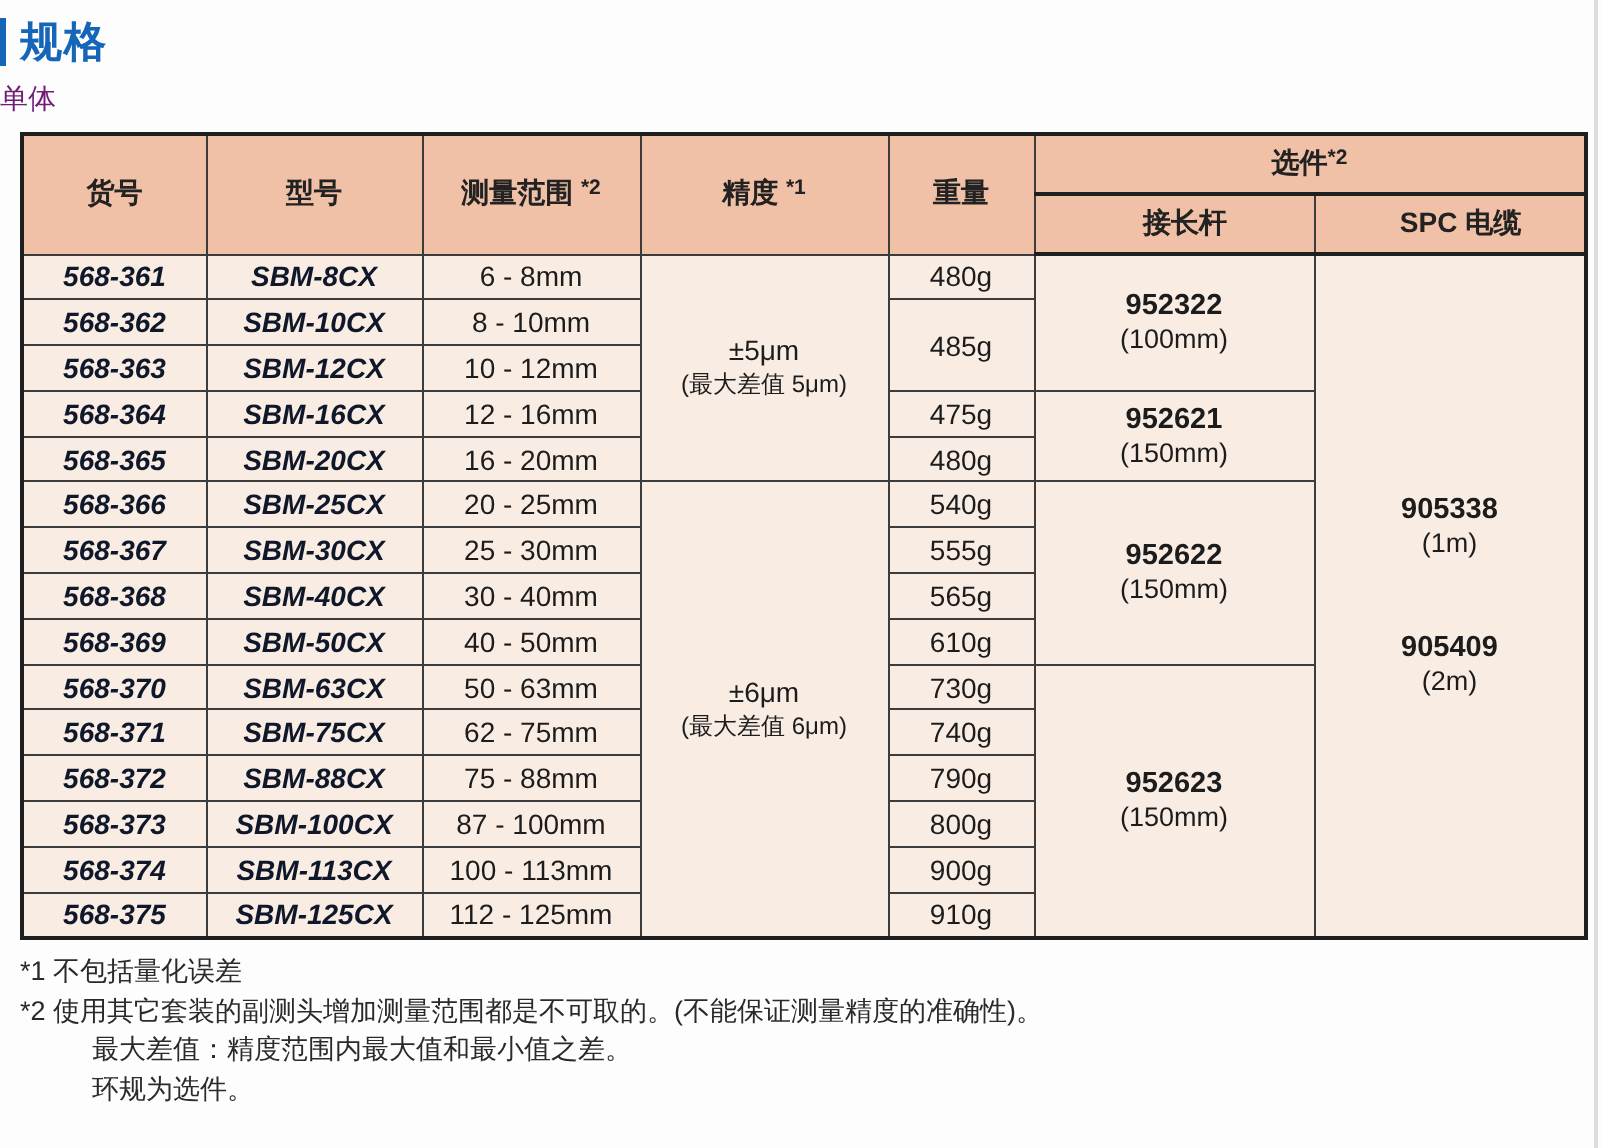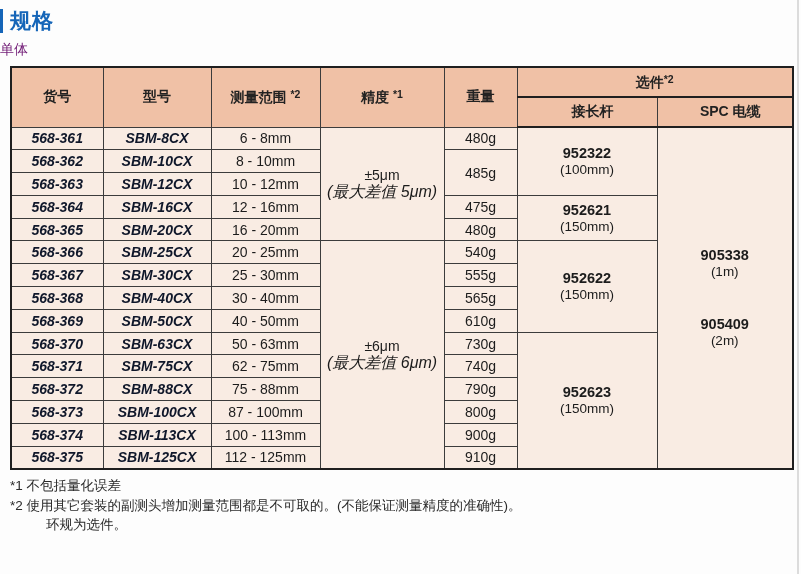--- a/index.html
+++ b/index.html
@@ -63,21 +63,21 @@
   thead tr.h2 th{height:30px;padding-left:13px;}
   thead tr.h2 th{border-bottom:2px solid var(--border-heavy);}
   thead th.span2{border-bottom:2px solid var(--border-heavy);}
   .sup{font-size:10.5px;vertical-align:4px;font-weight:bold;}
   tbody td{
     background:var(--body-bg);
     height:22.8px;
   }
   td.cell-part,td.cell-model{font-weight:bold;color:#0f172a;font-style:italic;}
   td.cell-acc .acc-val{font-size:14px;line-height:17px;}
-  td.cell-acc .acc-note{font-size:16px;line-height:16px;font-style:italic;}
+  td.cell-acc .acc-note{font-size:12px;line-height:16px;}
   td.cell-ext .opt-code{font-weight:bold;font-size:14.5px;line-height:17px;}
   td.cell-ext .opt-size{font-size:13.5px;line-height:16px;}
   td.cell-spc .opt-code{font-weight:bold;font-size:14.5px;line-height:17px;}
   td.cell-spc .opt-size{font-size:13.5px;line-height:16px;}
   td.cell-spc .spc-block+.spc-block{margin-top:36px;}
   td.tb{border-top-width:2px;border-top-color:#2a2a2a;}
   .footnotes{
     position:absolute;left:10px;top:476px;
     font-size:13.5px;color:#2a2a2a;line-height:19.5px;
   }
@@ -242,14 +242,15 @@
       <td class="cell-model">SBM-125CX</td>
       <td>112 - 125mm</td>
       <td>910g</td>
     </tr>
   </tbody>
 </table>
 
 <div class="footnotes">
   <div class="line">*1 不包括量化误差</div>
   <div class="line">*2 使用其它套装的副测头增加测量范围都是不可取的。(不能保证测量精度的准确性)。</div>
+  <div class="line indent">最大差值：精度范围内最大值和最小值之差。</div>
   <div class="line indent">环规为选件。</div>
 </div>
 
 </body></html>

